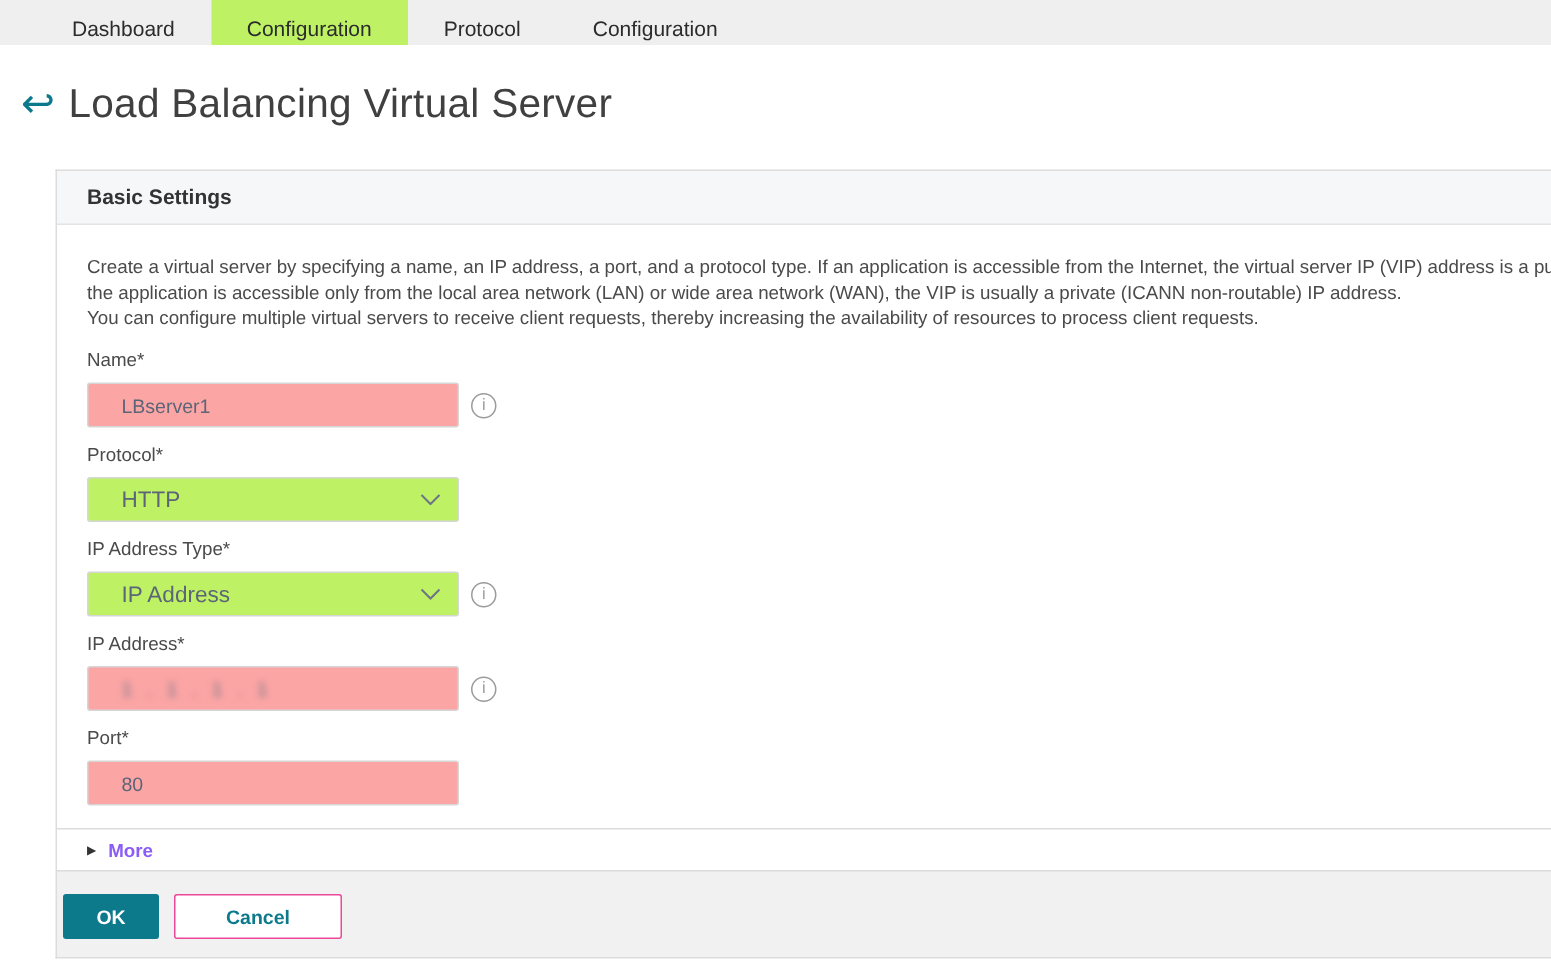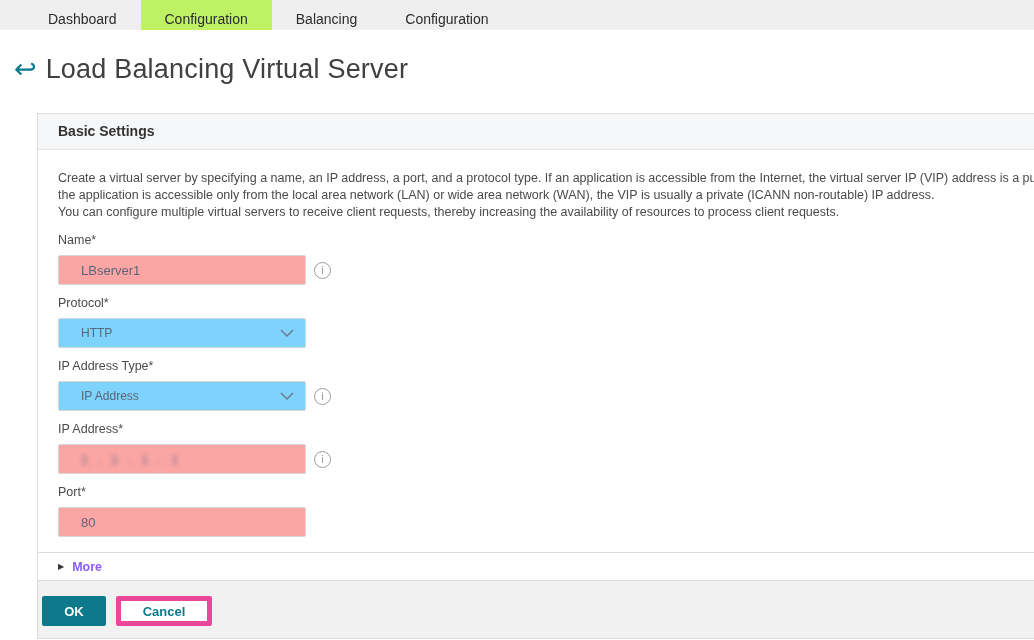--- a/index.html
+++ b/index.html
@@ -55,21 +55,21 @@
     width: 248px; height: 30px; border: 1px solid #d6d6d6; border-radius: 2px;
     font-size: 13px; color: #5c6577; padding: 0 8px 0 22px; background: #fca5a5;
     font-family: "Liberation Sans", sans-serif; outline: none;
   }
   .textbox-div { display: flex; align-items: center; }
   .blur-val { filter: blur(2.6px); color: #6a7285; letter-spacing: 3px; font-size: 13px; }
 
   .selectbox {
     width: 248px; height: 30px; border: 1px solid #d6d6d6; border-radius: 2px;
     display: flex; align-items: center; justify-content: space-between;
-    padding: 0 11px 0 22px; color: #5c6577; font-size: 12px; background: #7dd3fc;
+    padding: 0 11px 0 22px; color: #5c6577; font-size: 15px; background: #bef264;
     cursor: pointer;
     text-align: center;
   }
 
   .info-icon {
     width: 17px; height: 17px; min-width: 17px; border: 1px solid #9b9b9b;
     border-radius: 50%; margin-left: 8px; display: flex; align-items: center;
     justify-content: center; font-size: 11px; line-height: 11px; color: #9b9b9b;
     cursor: pointer; user-select: none;
   }
@@ -84,31 +84,31 @@
   .panel-footer {
     background: #f1f1f1; border-top: 1px solid #dcdcdc;
     padding: 15px 0 12px 4px; display: flex; align-items: center;
   }
   .btn {
     height: 30px; font-size: 13px; font-weight: bold; border-radius: 2px;
     font-family: "Liberation Sans", sans-serif; cursor: pointer;
   }
   .btn-ok { width: 64px; background: #0d7a8c; color: #ffffff; border: none; }
   .btn-cancel {
-    width: 96px; background: #ffffff; color: #0d7a8c;
-    border: 5px solid #ec4899; margin-left: 10px;
+    width: 112px; background: #ffffff; color: #0d7a8c;
+    border: 1px solid #ec4899; margin-left: 10px;
   }
 </style>
 </head>
 <body>
 
 <div class="nav">
   <div class="tab">Dashboard</div>
   <div class="tab active">Configuration</div>
-  <div class="tab">Balancing</div>
+  <div class="tab">Protocol</div>
   <div class="tab">Configuration</div>
 </div>
 
 <div class="page-header">
   <span class="back-arrow">↩</span>
   <span class="page-title">Load Balancing Virtual Server</span>
 </div>
 
 <div class="panel">
   <div class="panel-header">Basic Settings</div>

